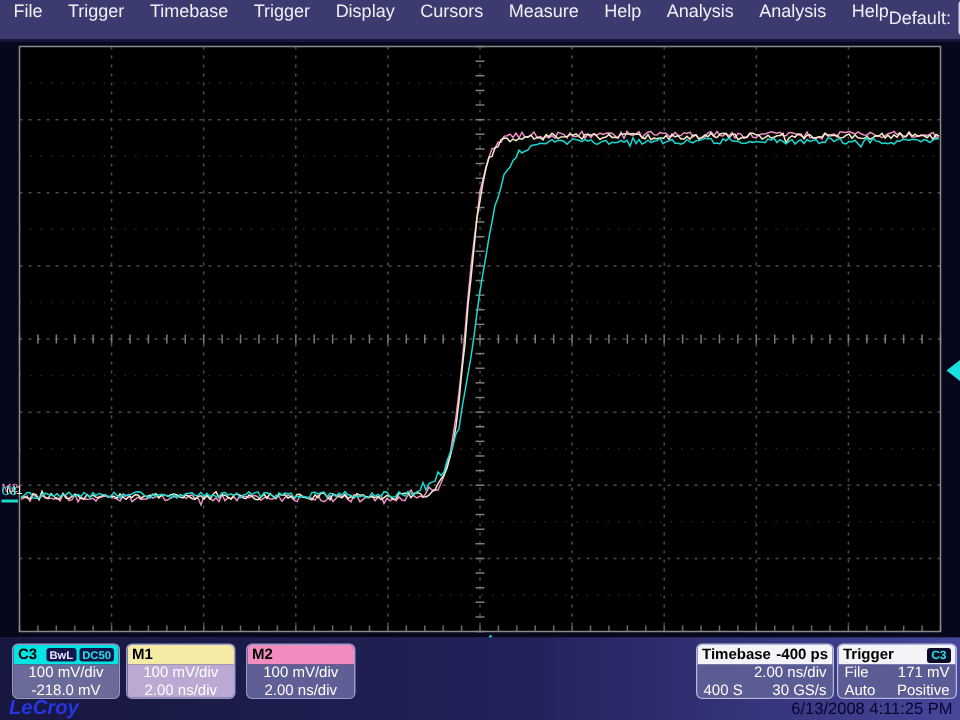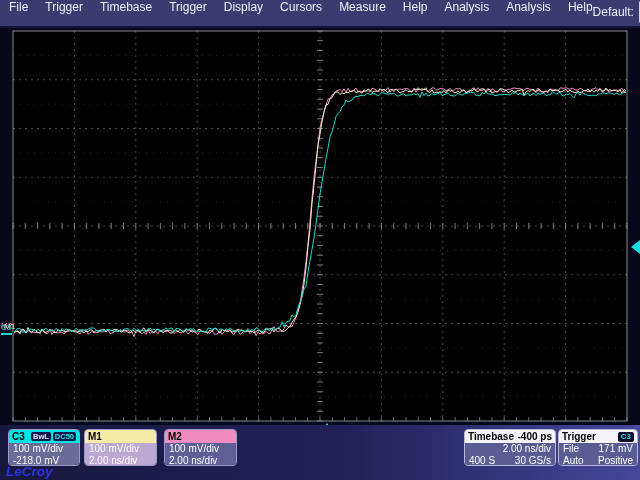--- a/index.html
+++ b/index.html
@@ -21,21 +21,21 @@
   
   .scope{position:absolute;top:28px;left:0;width:640px;height:397px;background:#07071c}
   .scope svg{position:absolute;top:0;left:0}
   
   .bottombar{position:absolute;top:425px;left:0;width:640px;height:55px;
              background:linear-gradient(90deg,#17173f 0%,#22225a 55%,#46469b 100%)}
   .chbox{position:absolute;top:4px;height:37px;border:1px solid #9a9ac8;border-radius:4px;
          overflow:hidden;box-sizing:border-box;font-size:10px;cursor:pointer}
   .chbox .hdr{height:13px;display:flex;align-items:center;padding:0 3px;
               font-weight:bold;color:#000;font-size:10px}
-  .chbox .bdy{padding:0 4px;color:#fff;text-align:left;line-height:11.5px}
+  .chbox .bdy{padding:0 4px;color:#fff;text-align:center;line-height:11.5px}
   .c3box{left:8px;width:72px}   .c3box .hdr{background:#00e4e4}   .c3box .bdy{background:#6b6b99}
   .m1box{left:84px;width:73px}  .m1box .hdr{background:#f6eba6}   .m1box .bdy{background:#bca8d2}
   .m2box{left:164px;width:73px} .m2box .hdr{background:#f28cbe}   .m2box .bdy{background:#5f5f96}
   .badges{margin-left:auto;display:flex;gap:2px}
   .badge{background:#15154a;color:#e6e6ff;font-size:7.5px;font-weight:bold;
          padding:0px 2px;border-radius:2px;line-height:9px}
   .badge.dc50{color:#22e2e2}
   .sysbox{position:absolute;top:4px;height:37px;border:1px solid #b8b8d8;border-radius:4px;
           overflow:hidden;box-sizing:border-box;font-size:10px;cursor:pointer}
   .sysbox .hdr{height:13px;background:#f4f4f8;color:#000;display:flex;align-items:center;
@@ -322,14 +322,15 @@
         <span>File</span>
         <span>171 mV</span>
       </div>
       <div class="row">
         <span>Auto</span>
         <span>Positive</span>
       </div>
     </div>
   </div>
 
+  <div class="datetime">6/13/2008 4:11:25 PM</div>
   <div class="logo">LeCroy</div>
 </div>
 
 </body></html>

